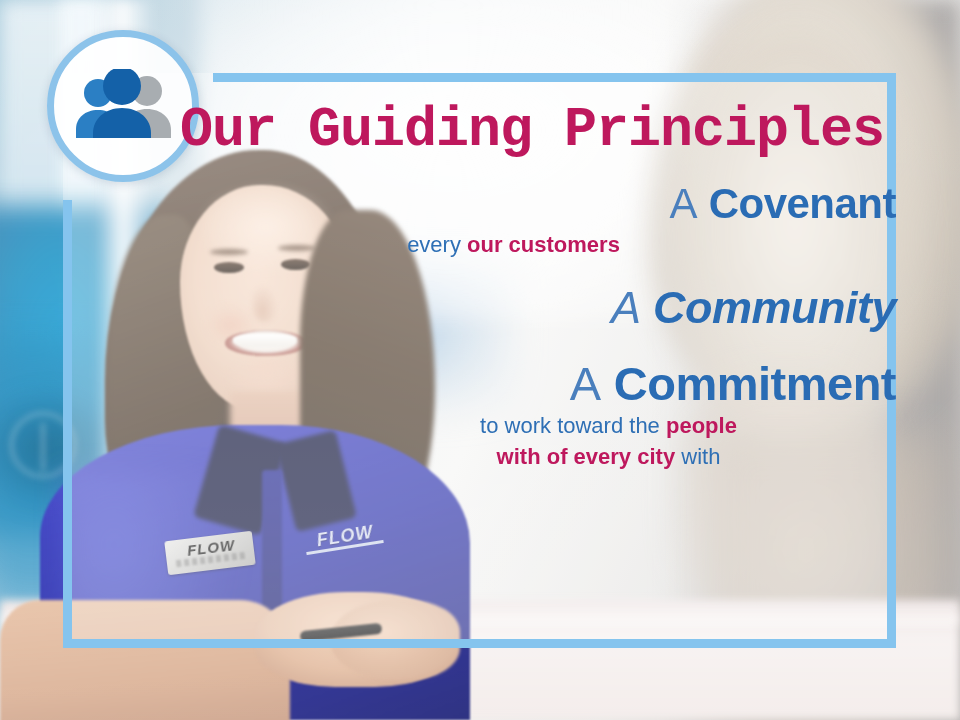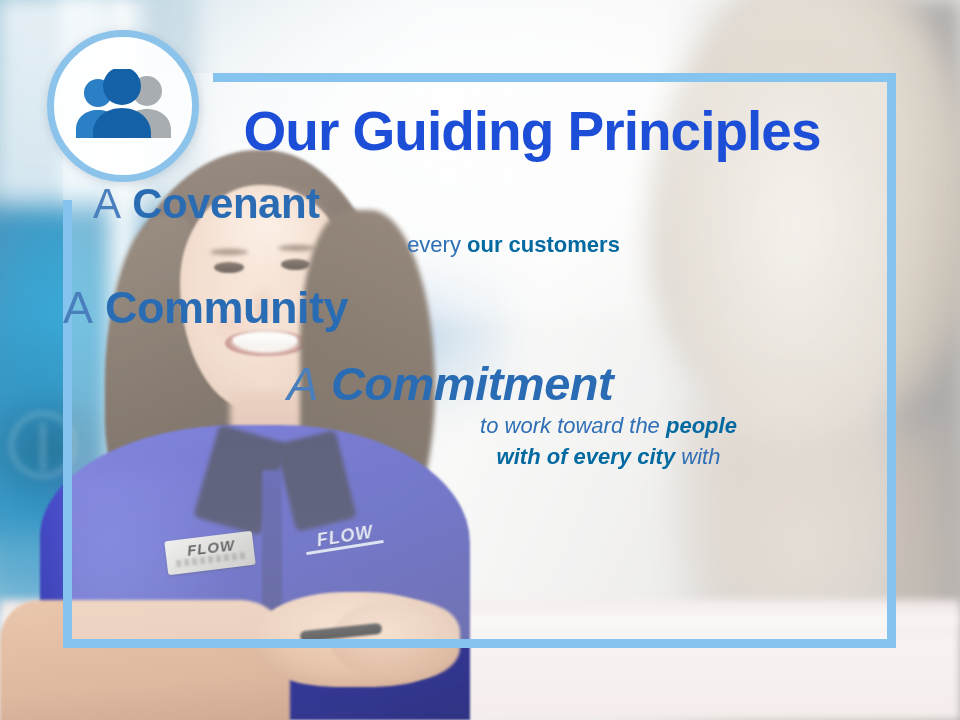--- a/index.html
+++ b/index.html
@@ -188,64 +188,64 @@
     box-shadow:0 2px 10px rgba(40,70,110,.18);
   }
   .circle svg{position:absolute;left:50%;top:50%;transform:translate(-50%,-50%);}
 
   
   .content{position:absolute;left:63px;top:73px;width:833px;height:575px;}
 
   .title{
     position:absolute;left:0;top:28px;width:833px;
     text-align:center;
-    font-family:Liberation Sans, sans-serif;
+    font-family:Liberation Mono, monospace;
     font-weight:bold;
     font-size:55px;
     line-height:60px;
     letter-spacing:-1px;
-    color:#1d4ed8;
+    color:#be185d;
     padding-left:105px;
   }
 
   .principles{position:absolute;left:0;top:105px;width:833px;}
 
   .p-block{margin-bottom:6px;}
   .p-head{
-    text-align:left;
+    text-align:right;
     font-weight:bold;
     font-size:43px;
     line-height:52px;
     color:#2a6cb4;
     letter-spacing:-.5px;
   }
   .p-head .art{
     font-weight:normal;
     color:#4a7fbd;
     letter-spacing:0;
   }
   .p-sub{
     text-align:center;
     font-size:22px;
     line-height:30px;
     color:#2e6fb5;
     font-weight:normal;
   }
-  .p-sub b{font-weight:bold;color:#0369a1;}
+  .p-sub b{font-weight:bold;color:#be185d;}
 
   
   .pb-1{padding-left:30px;}
   .pb-1 .p-head{font-size:42px;}
   .pb-1 .p-sub{padding-left:38px;}
 
-  .pb-2{margin-top:22px;}
+  .pb-2{margin-top:22px;font-style:italic;}
   .pb-2 .p-head{font-size:45px;}
   .pb-2 .p-sub{padding-left:36px;}
 
-  .pb-3{margin-top:24px;padding-left:224px;font-style:italic;}
+  .pb-3{margin-top:24px;padding-left:224px;}
   .pb-3 .p-head{font-size:47px;}
   .pb-3 .p-sub{padding-left:34px;line-height:31px;}
 </style>
 </head>
 <body>
 
 <div id="stage">
 
   <div class="photo">
     <div class="ph-layer bg-base"></div>

